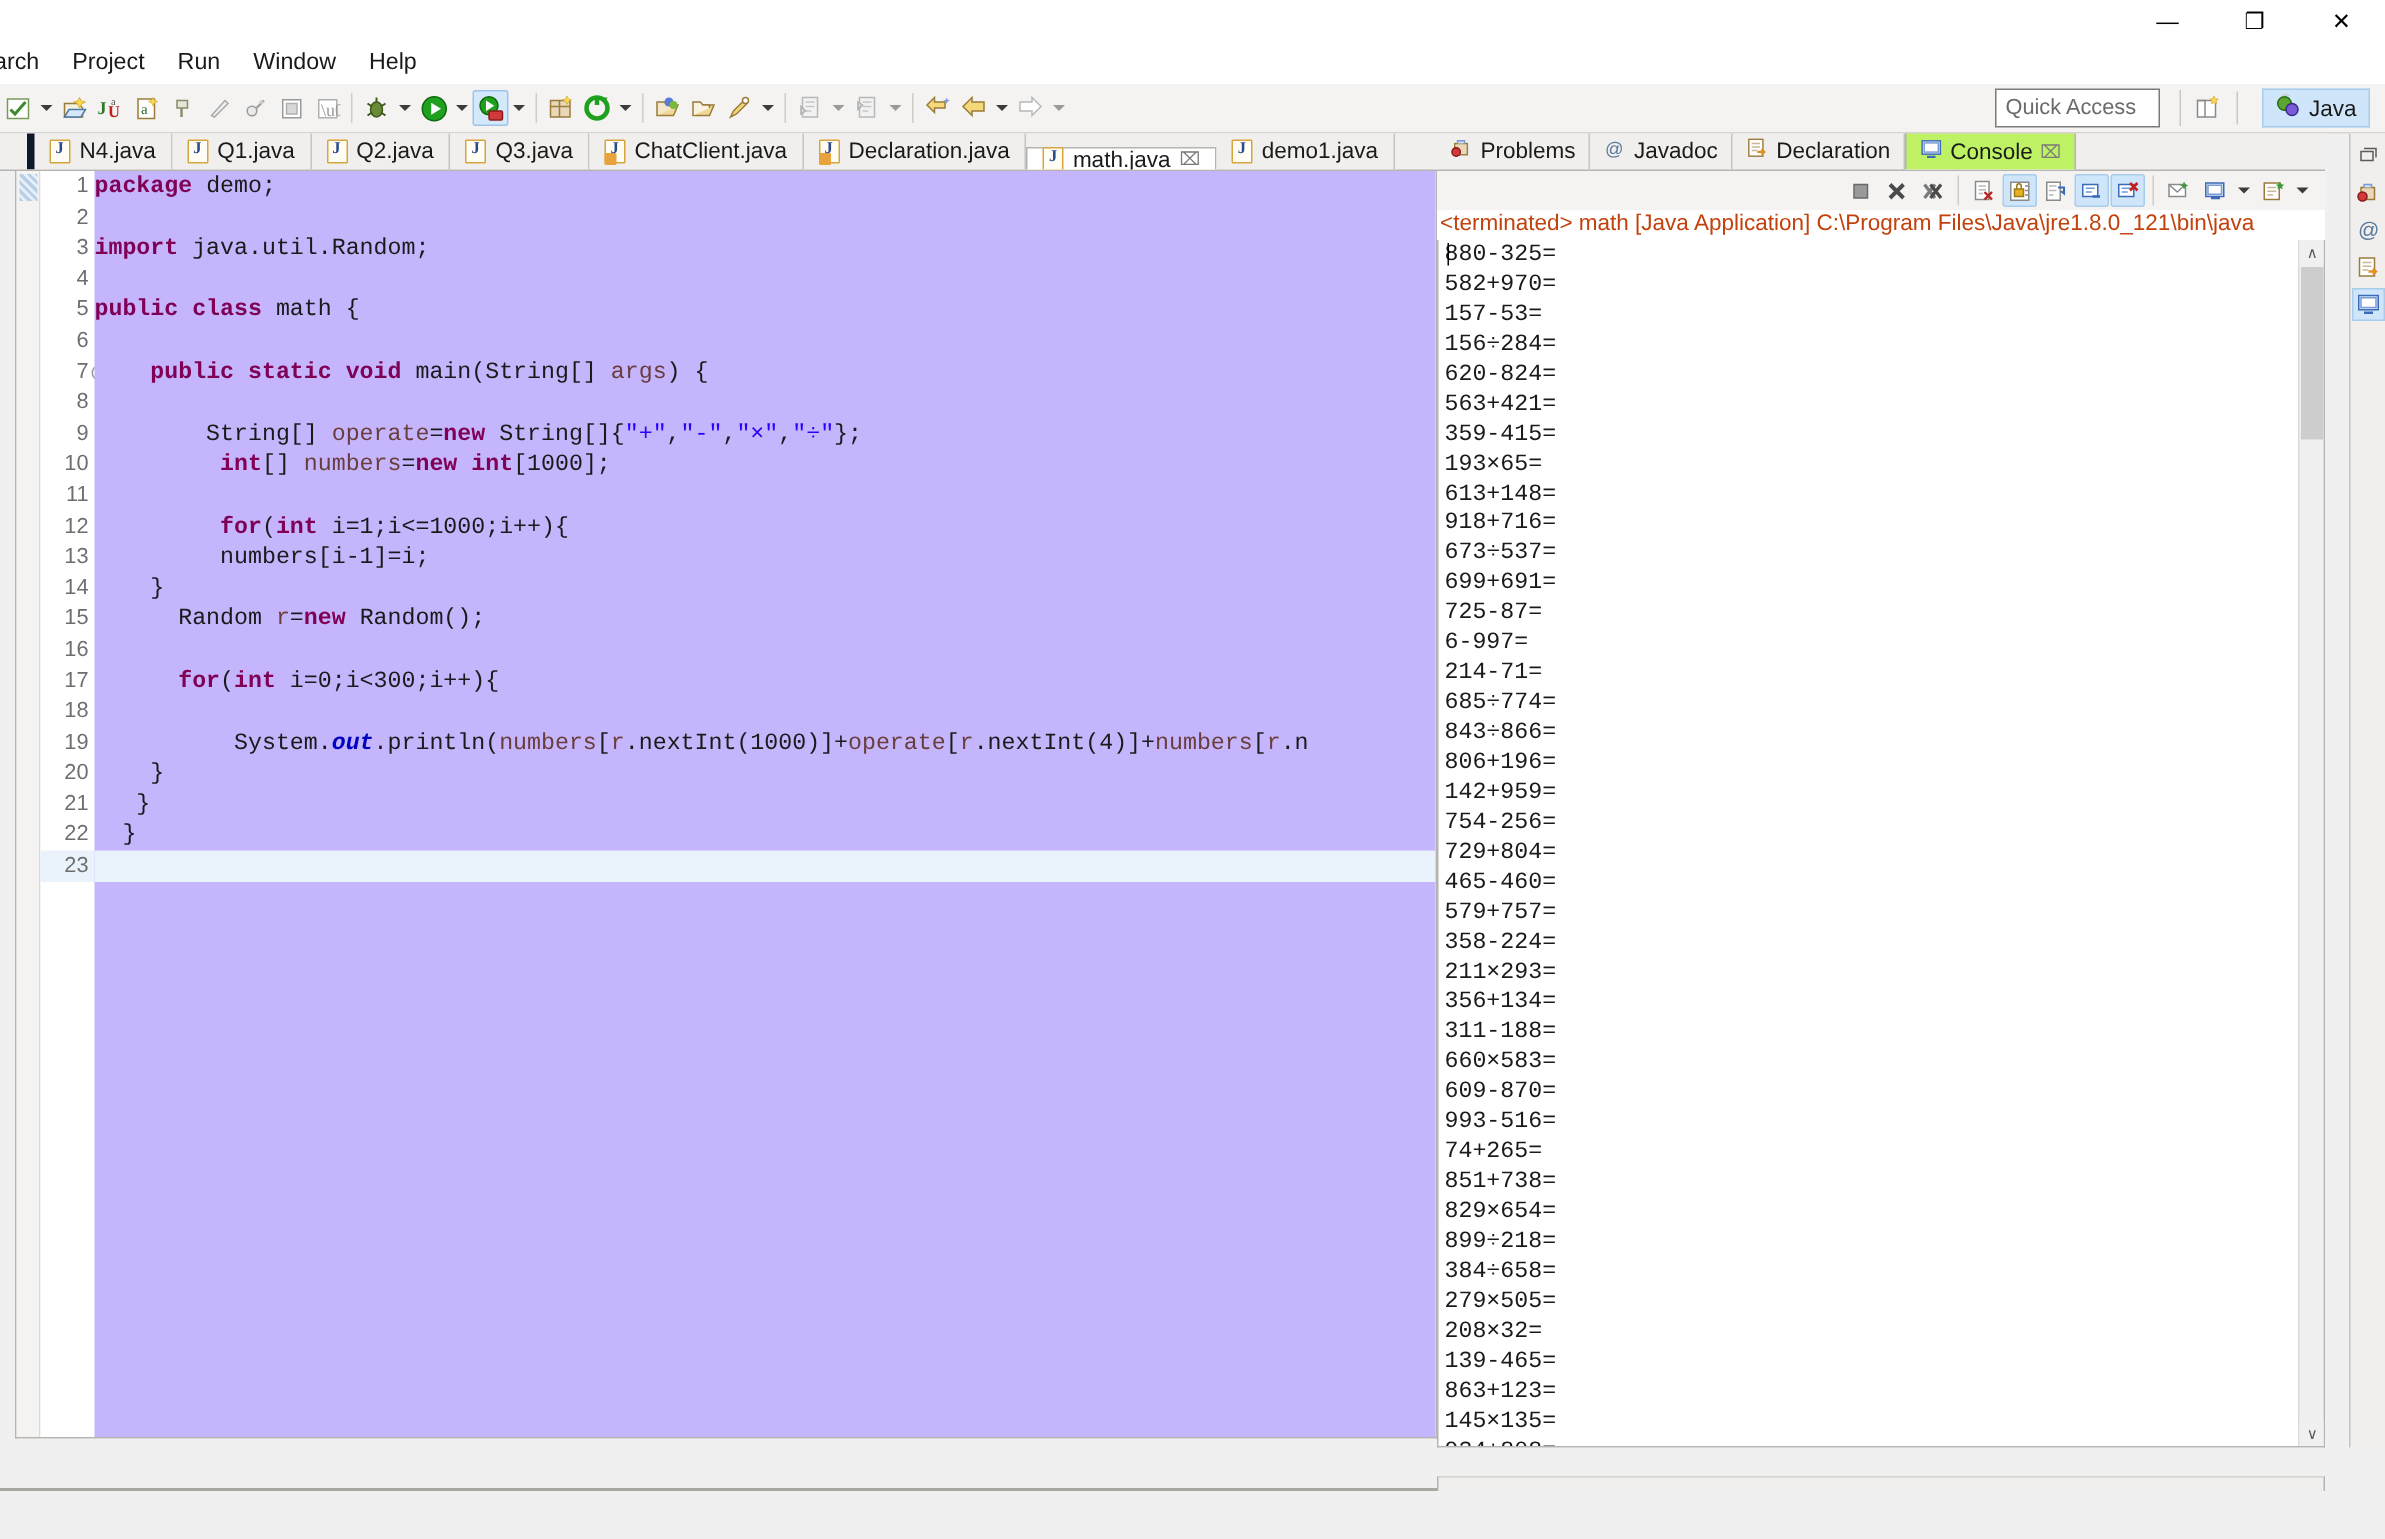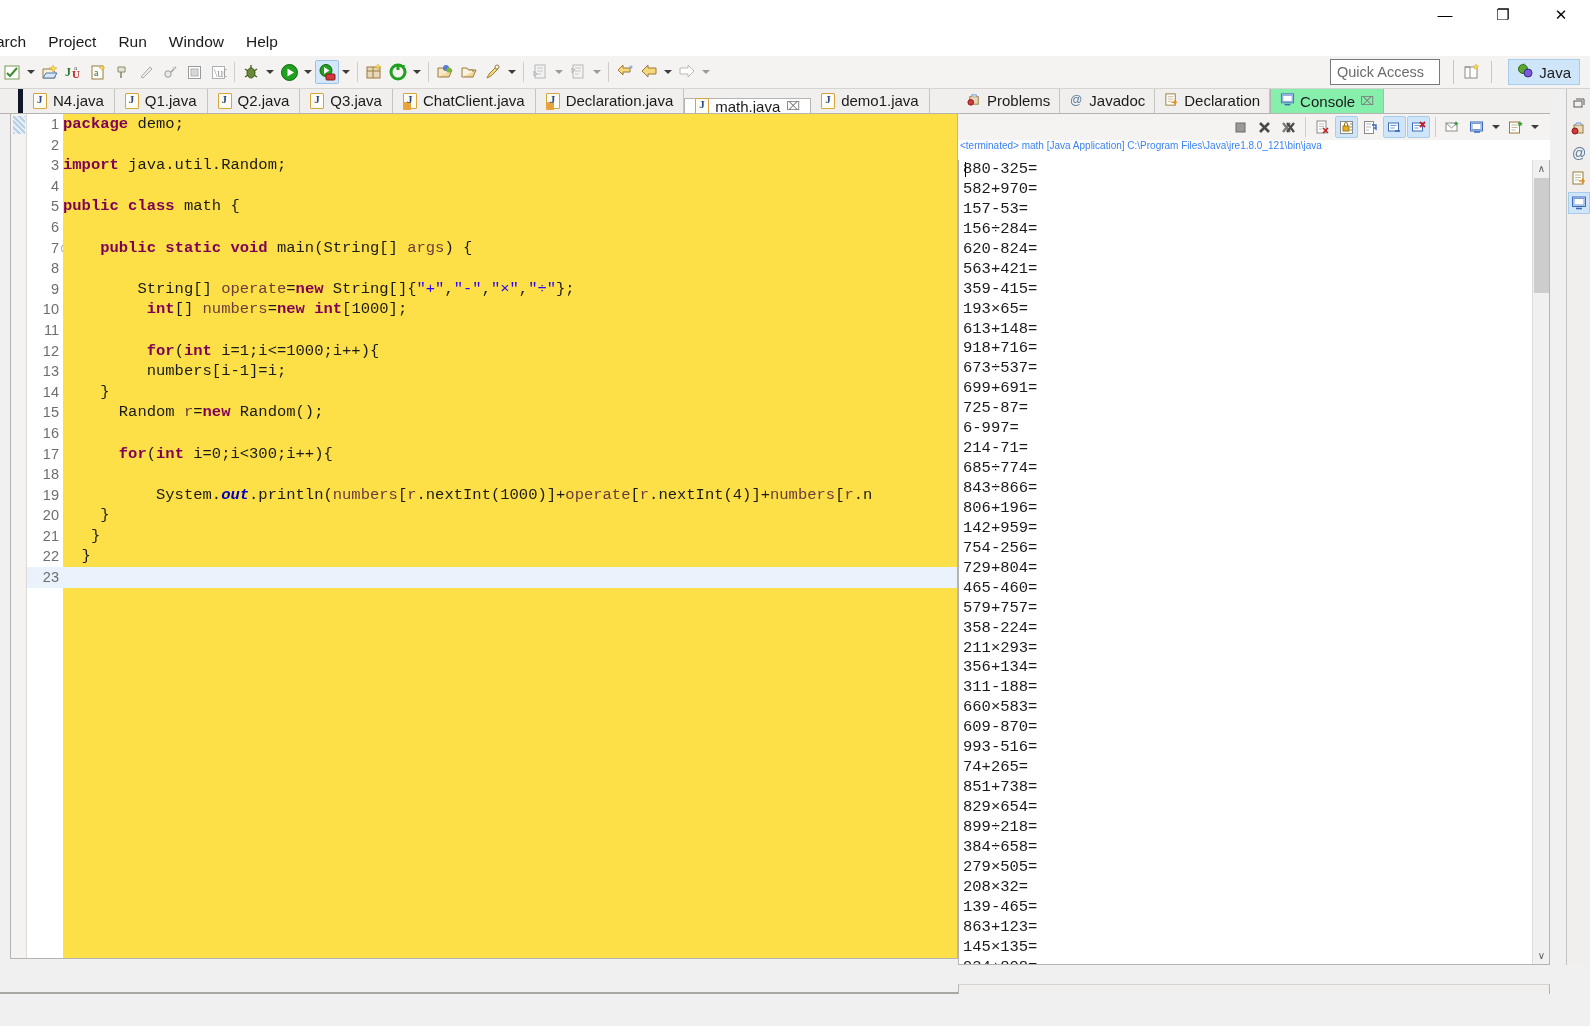--- a/index.html
+++ b/index.html
@@ -115,21 +115,21 @@
   .cursor-mark {
     position: absolute; left: 2px; top: 2px; width: 12px; height: 18px;
     background: repeating-linear-gradient(45deg, #b8cfe8 0 2px, #e8eef5 2px 4px);
   }
   .gutter {
     position: absolute; left: 16px; top: 0; width: 36px; height: 100%;
     background: #ffffff;
   }
   .codewrap {
     position: absolute; left: 52px; top: 0; right: 0; height: 100%;
-    background: #fde047;
+    background: #c4b5fd;
   }
   .line {
     height: 20.6px; line-height: 20.6px;
     font-family: "Liberation Mono", monospace; font-size: 15.5px;
     white-space: pre; color: #1a1a1a;
   }
   .ln {
     height: 20.6px; line-height: 20.6px; text-align: right;
     font-family: "Liberation Sans", sans-serif; font-size: 14.5px; color: #6e6e6e;
     padding-right: 4px; position: relative;
@@ -161,21 +161,21 @@
     position: absolute; left: 958px; top: 89px; width: 592px; height: 25px;
     background: #f0efed; border-bottom: 1px solid #b6b4b0;
     display: flex; align-items: flex-end; overflow: hidden;
   }
   .vtab {
     height: 25px; display: flex; align-items: center; gap: 5px;
     padding: 0 9px; font-size: 15px; color: #1a1a1a;
     border-right: 1px solid #c6c4c0; white-space: nowrap;
   }
   .vtab.active {
-    background: #86efac; border-top: 1px solid #b6b4b0;
+    background: #bef264; border-top: 1px solid #b6b4b0;
     border-left: 1px solid #b6b4b0; border-right: 1px solid #b6b4b0;
     border-bottom: 1px solid #ffffff; margin-bottom: -1px; height: 26px;
   }
   .vmin {
     position: absolute; right: 4px; top: 92px; width: 20px; height: 18px;
     display: flex; align-items: center; justify-content: center;
   }
 
   .console-toolbar {
     position: absolute; left: 958px; top: 114px; width: 592px; height: 26px;
@@ -183,21 +183,21 @@
     padding-right: 8px; gap: 1px;
   }
   .ct-btn {
     width: 23px; height: 22px; display: flex; align-items: center; justify-content: center;
     border: 1px solid transparent; border-radius: 2px;
   }
   .ct-btn.on { background: #cfe6fa; border-color: #a8cdea; }
 
   .console-status {
     position: absolute; left: 958px; top: 140px; width: 592px; height: 20px;
-    font-size: 10px; color: #3b82f6; white-space: nowrap; overflow: hidden;
+    font-size: 15px; color: #c2410c; white-space: nowrap; overflow: hidden;
     background: #ffffff; padding-left: 2px;
   }
   .console-body {
     position: absolute; left: 958px; top: 160px; width: 592px; height: 805px;
     background: #ffffff; border: 1px solid #b6b4b0; border-top: none;
     overflow: hidden;
   }
   .cons-inner { position: absolute; left: 4px; top: 0; right: 18px; }
   .cline {
     height: 19.95px; line-height: 19.95px;

